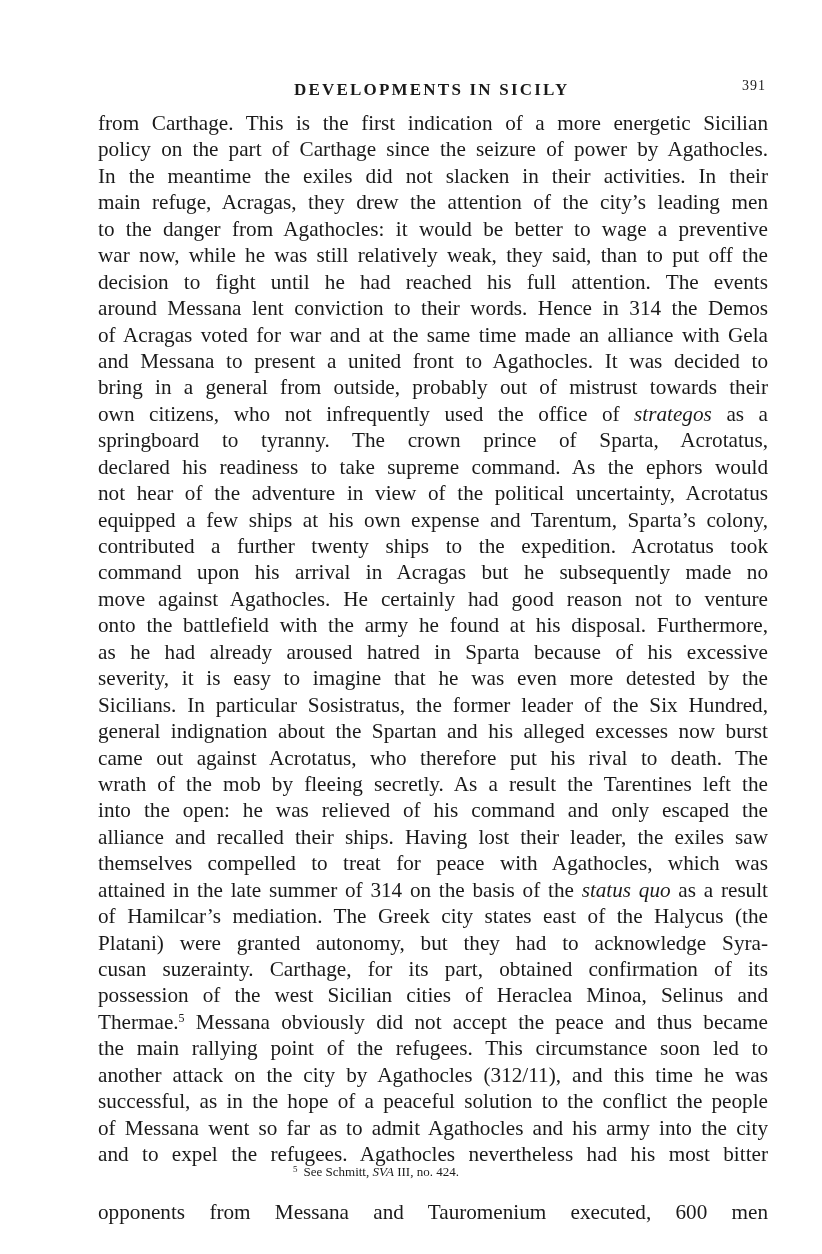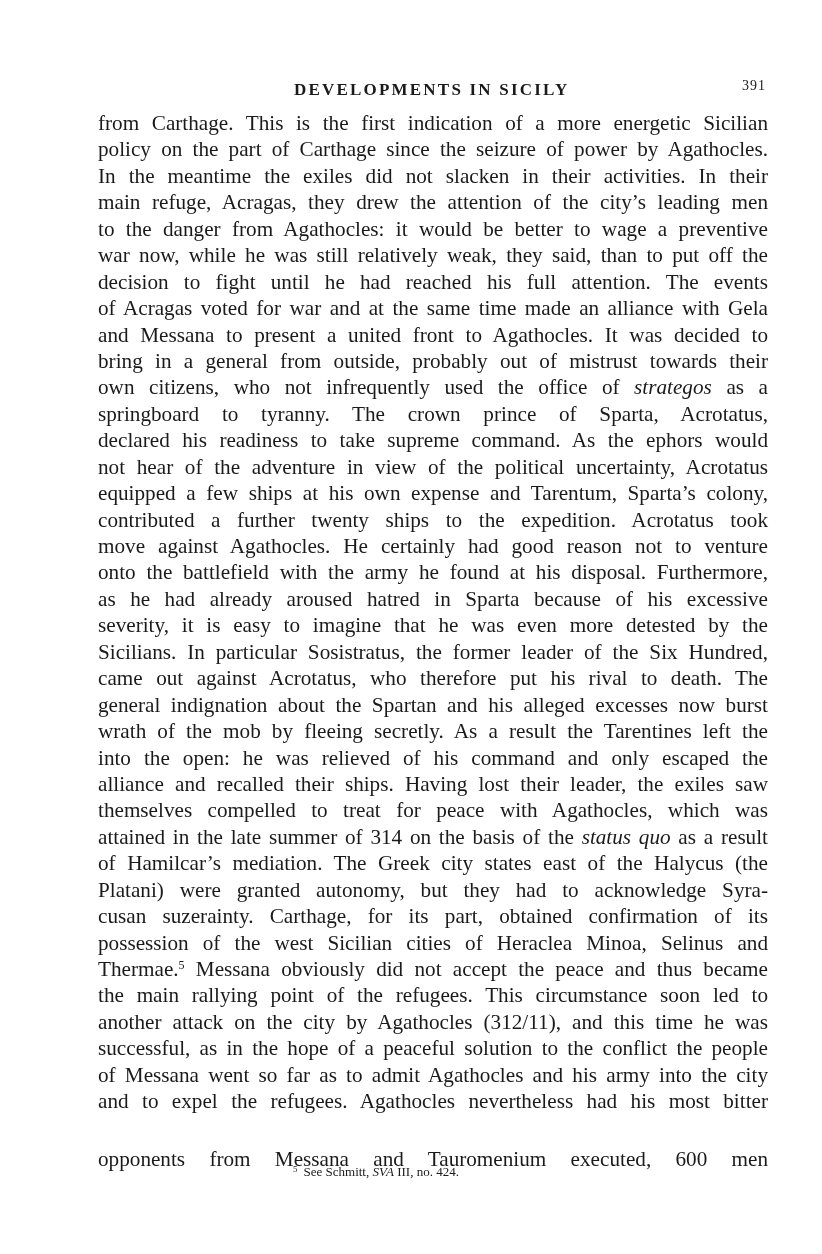--- a/index.html
+++ b/index.html
@@ -49,36 +49,38 @@
   </div>
 
   <div class="body-text" id="body-text">
       <span class="line"><span>from Carthage. This is the first indication of a more energetic Sicilian</span></span>
       <span class="line"><span>policy on the part of Carthage since the seizure of power by Agathocles.</span></span>
       <span class="line"><span>In the meantime the exiles did not slacken in their activities. In their</span></span>
       <span class="line"><span>main refuge, Acragas, they drew the attention of the city’s leading men</span></span>
       <span class="line"><span>to the danger from Agathocles: it would be better to wage a preventive</span></span>
       <span class="line"><span>war now, while he was still relatively weak, they said, than to put off the</span></span>
       <span class="line"><span>decision to fight until he had reached his full attention. The events</span></span>
+      <span class="line"><span>around Messana lent conviction to their words. Hence in 314 the Demos</span></span>
       <span class="line"><span>of Acragas voted for war and at the same time made an alliance with Gela</span></span>
       <span class="line"><span>and Messana to present a united front to Agathocles. It was decided to</span></span>
       <span class="line"><span>bring in a general from outside, probably out of mistrust towards their</span></span>
       <span class="line"><span>own citizens, who not infrequently used the office of </span><i>strategos</i><span> as a</span></span>
       <span class="line"><span>springboard to tyranny. The crown prince of Sparta, Acrotatus,</span></span>
       <span class="line"><span>declared his readiness to take supreme command. As the ephors would</span></span>
       <span class="line"><span>not hear of the adventure in view of the political uncertainty, Acrotatus</span></span>
       <span class="line"><span>equipped a few ships at his own expense and Tarentum, Sparta’s colony,</span></span>
       <span class="line"><span>contributed a further twenty ships to the expedition. Acrotatus took</span></span>
+      <span class="line"><span>command upon his arrival in Acragas but he subsequently made no</span></span>
       <span class="line"><span>move against Agathocles. He certainly had good reason not to venture</span></span>
       <span class="line"><span>onto the battlefield with the army he found at his disposal. Furthermore,</span></span>
       <span class="line"><span>as he had already aroused hatred in Sparta because of his excessive</span></span>
       <span class="line"><span>severity, it is easy to imagine that he was even more detested by the</span></span>
       <span class="line"><span>Sicilians. In particular Sosistratus, the former leader of the Six Hundred,</span></span>
+      <span class="line"><span>general indignation about the Spartan and his alleged excesses now burst</span></span>
       <span class="line"><span>came out against Acrotatus, who therefore put his rival to death. The</span></span>
-      <span class="line"><span>general indignation about the Spartan and his alleged excesses now burst</span></span>
       <span class="line"><span>wrath of the mob by fleeing secretly. As a result the Tarentines left the</span></span>
       <span class="line"><span>into the open: he was relieved of his command and only escaped the</span></span>
       <span class="line"><span>alliance and recalled their ships. Having lost their leader, the exiles saw</span></span>
       <span class="line"><span>themselves compelled to treat for peace with Agathocles, which was</span></span>
       <span class="line"><span>attained in the late summer of 314 on the basis of the </span><i>status quo</i><span> as a result</span></span>
       <span class="line"><span>of Hamilcar’s mediation. The Greek city states east of the Halycus (the</span></span>
       <span class="line"><span>Platani) were granted autonomy, but they had to acknowledge Syra-</span></span>
       <span class="line"><span>cusan suzerainty. Carthage, for its part, obtained confirmation of its</span></span>
       <span class="line"><span>possession of the west Sicilian cities of Heraclea Minoa, Selinus and</span></span>
       <span class="line"><span>Thermae.</span><sup class="ref">5</sup><span> Messana obviously did not accept the peace and thus became</span></span>

